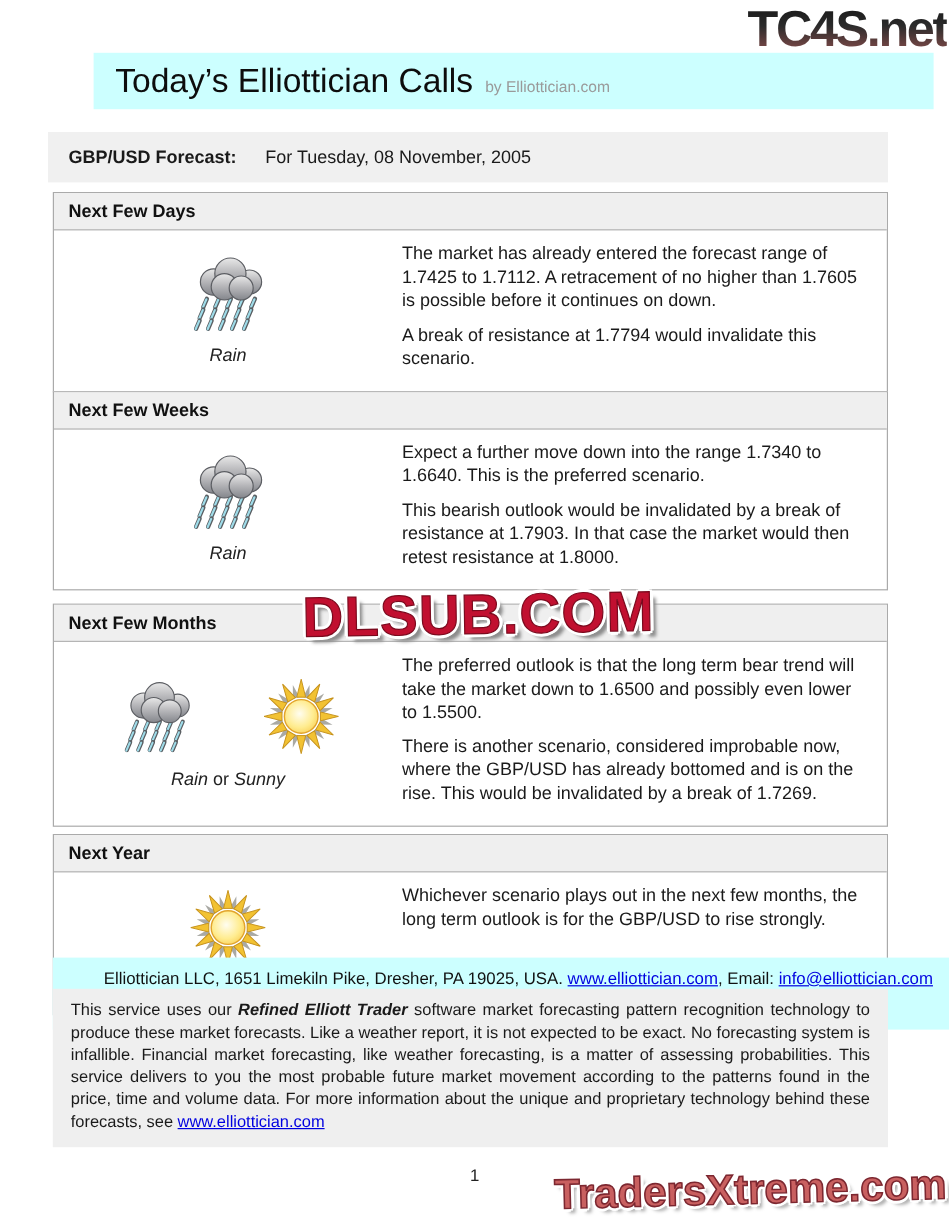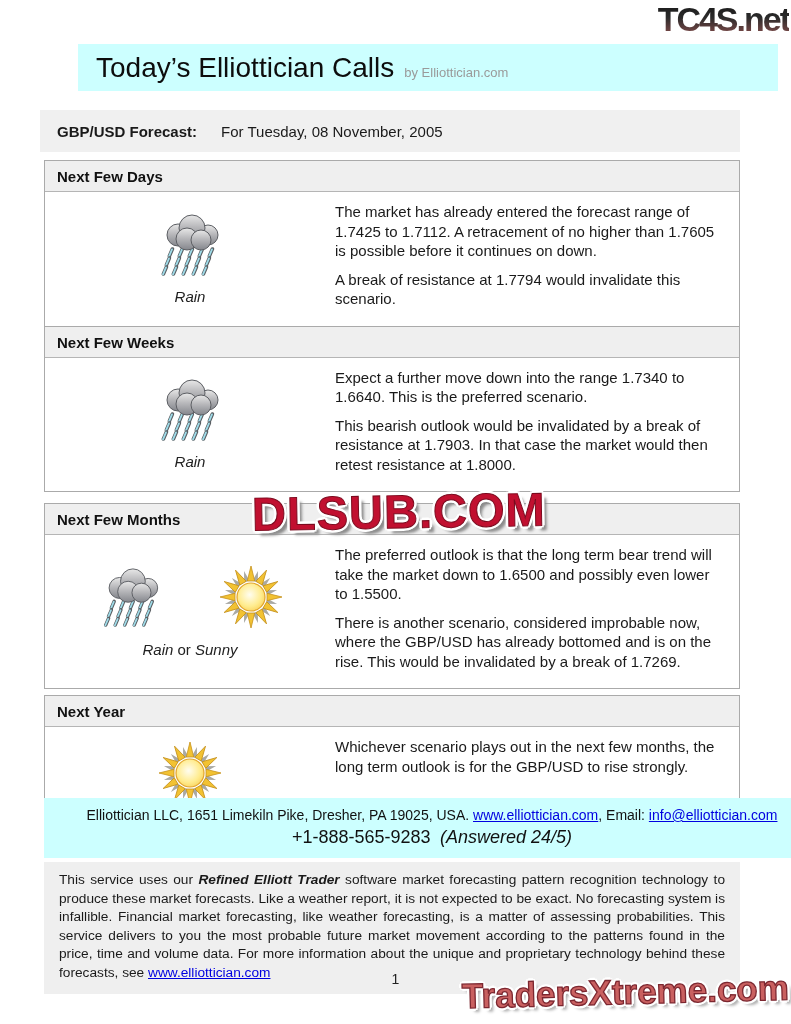--- a/index.html
+++ b/index.html
@@ -1,21 +1,21 @@
 <!DOCTYPE html>
 <html><head>
 <meta charset="utf-8">
 <style>
   * { margin:0; padding:0; box-sizing:border-box; }
   html,body { background:#fff; }
   body { font-family:"Liberation Sans", sans-serif; color:#1a1a1a; }
   .page { position:relative; width:791px; height:1024px; background:#fff; overflow:hidden; margin:0 auto; }
 
   
-  .tc4s { position:absolute; top:0px; right:2px; font-size:34px; font-weight:bold; letter-spacing:-2px;
+  .tc4s { position:absolute; top:0px; right:2px; font-size:42px; font-weight:bold; letter-spacing:-2px;
           background:linear-gradient(180deg,#1c1c1c 15%,#2b2b2b 45%,#6e4443 80%,#8a5a55 100%);
           -webkit-background-clip:text; background-clip:text; color:transparent; z-index:5; }
 
   
   .title-bar { position:absolute; left:40px; top:44px; width:700px; height:47px; background:#ccffff;
                display:flex; align-items:center; padding-left:18px;margin-left:38px; }
   .title-main { font-size:28px; color:#0d0d0d; letter-spacing:0; }
   .title-by { font-size:13px; color:#9a9a9a; margin-left:10px; padding-top:10px; }
 
   
@@ -54,21 +54,21 @@
   
   .contact-box { position:absolute; left:44px; top:798px; width:776px; background:#ccffff; text-align:center;
                  padding:9px 0 10px 0; }
   .contact-line1 { font-size:14px; color:#111; }
   .contact-line1 a, .disclaimer a { color:#0000e0; text-decoration:underline; }
   .contact-line2 { margin-top:4px; }
   .phone { font-size:18px; color:#111; }
   .answered { font-size:18px; color:#111; margin-left:5px;font-style:italic; }
 
   
-  .disclaimer { position:absolute; left:44px; top:862px; width:696px; background:#efefef; padding:9px 15px 11px 15px;
+  .disclaimer { position:absolute; left:44px; top:824px; width:696px; background:#efefef; padding:9px 15px 11px 15px;
                 font-size:13.7px; line-height:18.6px; text-align:justify; color:#1a1a1a; }
   .ret { font-weight:bold; font-style:italic; }
 
   .page-num { position:absolute; left:0; top:971px; width:791px; text-align:center; font-size:14px; color:#222; }
 
   .tx-logo { position:absolute; right:2px; top:972px; font-size:35px; font-weight:bold; transform:rotate(-1.5deg);
              color:#c96060; -webkit-text-stroke:1.3px #7c2730; z-index:5;
              text-shadow:-2px -2px 0 #fff,2px -2px 0 #fff,-2px 2px 0 #fff,2px 2px 0 #fff,
                          0 -3px 0 #fff,0 3px 0 #fff,-3px 0 0 #fff,3px 0 0 #fff,4px 4px 3px #aaa; }
   .hidden-defs { position:absolute; width:0; height:0; overflow:hidden; }

